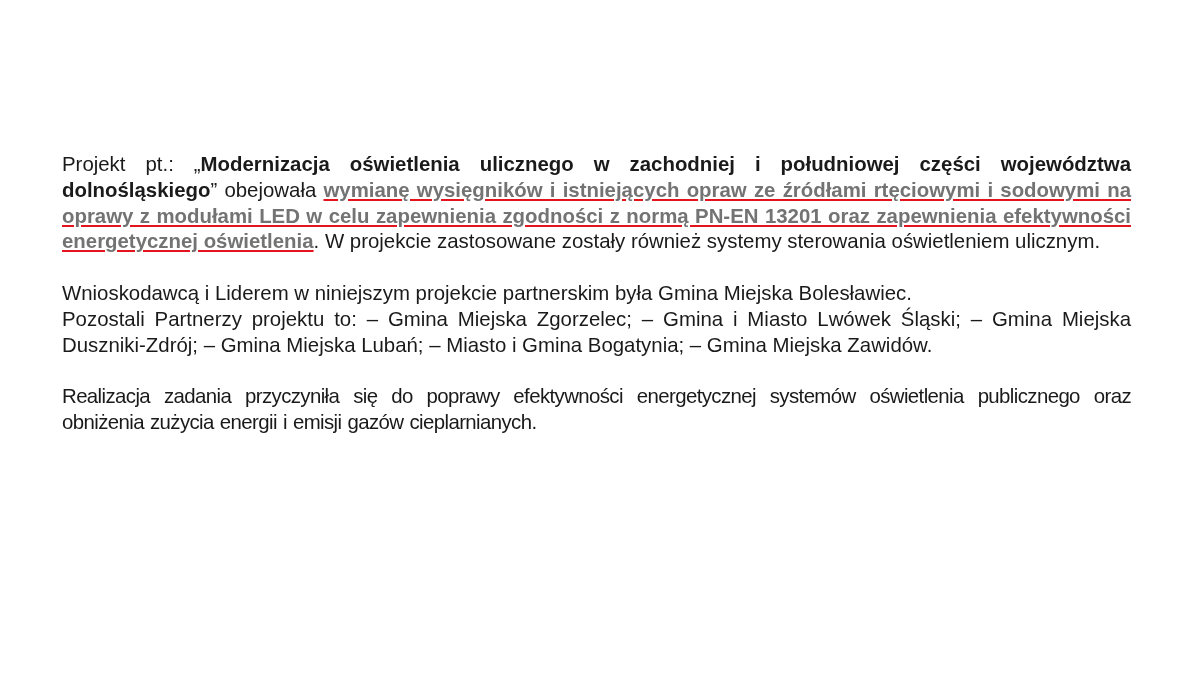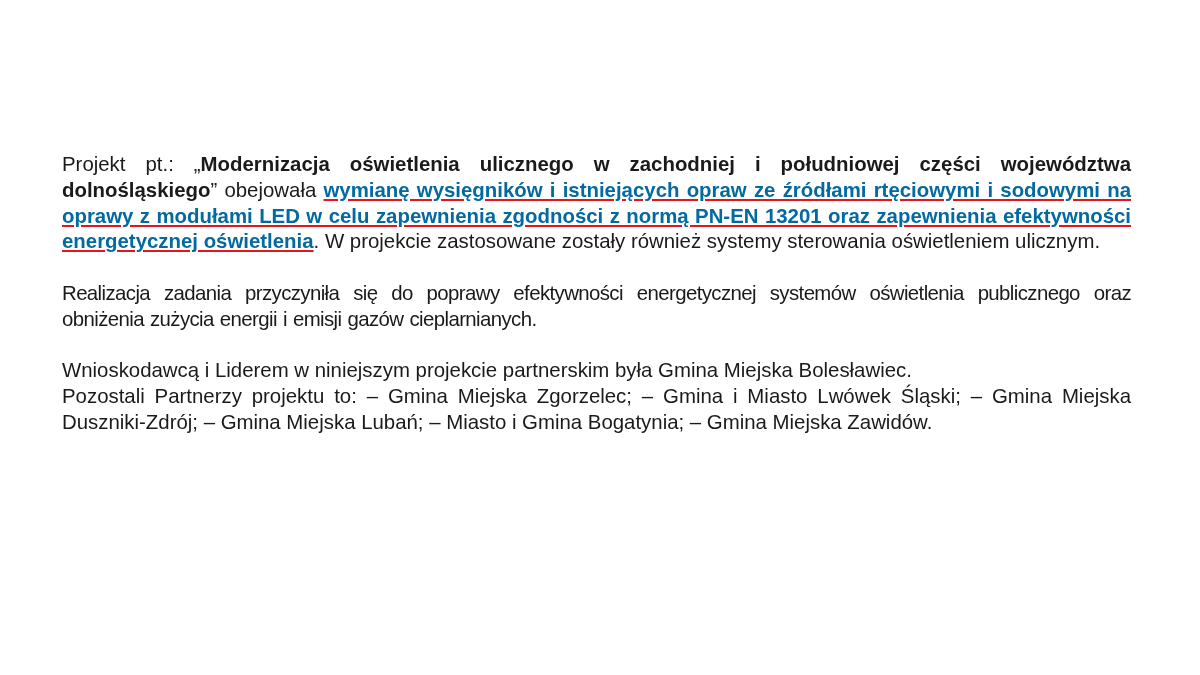--- a/index.html
+++ b/index.html
@@ -28,38 +28,38 @@
       text-align: justify;
       text-align-last: left;
     }
     .para + .para {
       margin-top: 25.8px;
     }
     .bold {
       font-weight: bold;
     }
     .red-underline {
-      color: #0369a1;
+      color: #737373;
       font-weight: bold;
       text-decoration: underline;
       text-decoration-color: #e3141c;
       text-underline-offset: 2px;
     }
     .narrow {
       letter-spacing: -0.6px;
       word-spacing: 1px;
     }
     .line-block {
       display: block;
     }
   </style>
 </head>
 <body>
 
 <div class="slide">
 
   <p class="para"><span>Projekt pt.: „</span><span class="bold">Modernizacja oświetlenia ulicznego w zachodniej i południowej części województwa dolnośląskiego</span><span>” obejowała </span><span class="red-underline">wymianę wysięgników i istniejących opraw ze źródłami rtęciowymi i sodowymi na oprawy z modułami LED w celu zapewnienia zgodności z normą PN-EN 13201 oraz zapewnienia efektywności energetycznej oświetlenia</span><span>. W projekcie zastosowane zostały również systemy sterowania oświetleniem ulicznym.</span></p>
 
+  <p class="para"><span class="line-block">Wnioskodawcą i Liderem w niniejszym projekcie partnerskim była Gmina Miejska Bolesławiec.</span><span>Pozostali Partnerzy projektu to: – Gmina Miejska Zgorzelec; – Gmina i Miasto Lwówek Śląski; – Gmina Miejska Duszniki-Zdrój; – Gmina Miejska Lubań; – Miasto i Gmina Bogatynia; – Gmina Miejska Zawidów.</span></p>
+
   <p class="para narrow">Realizacja zadania przyczyniła się do poprawy efektywności energetycznej systemów oświetlenia publicznego oraz obniżenia zużycia energii i emisji gazów cieplarnianych.</p>
-
-  <p class="para"><span class="line-block">Wnioskodawcą i Liderem w niniejszym projekcie partnerskim była Gmina Miejska Bolesławiec.</span><span>Pozostali Partnerzy projektu to: – Gmina Miejska Zgorzelec; – Gmina i Miasto Lwówek Śląski; – Gmina Miejska Duszniki-Zdrój; – Gmina Miejska Lubań; – Miasto i Gmina Bogatynia; – Gmina Miejska Zawidów.</span></p>
 
 </div>
 
 </body></html>

